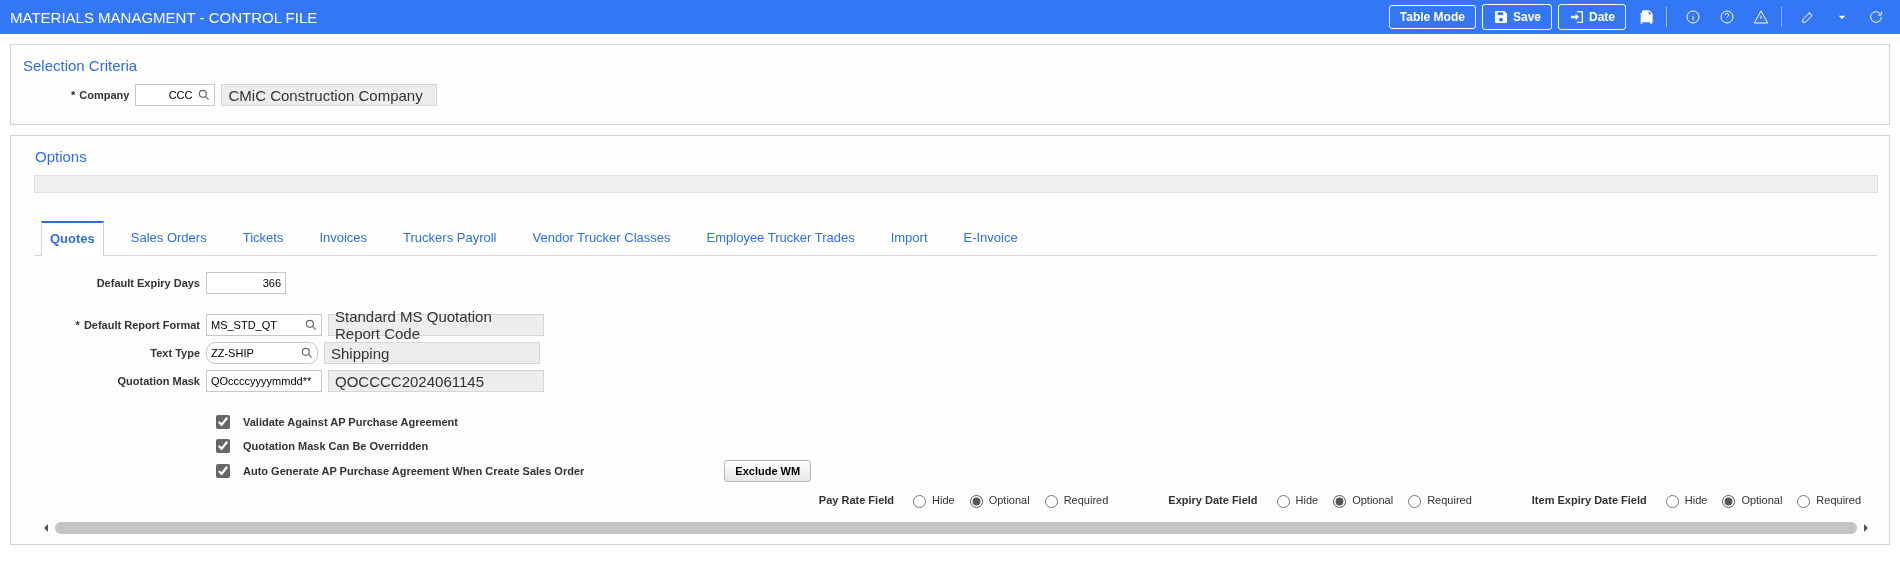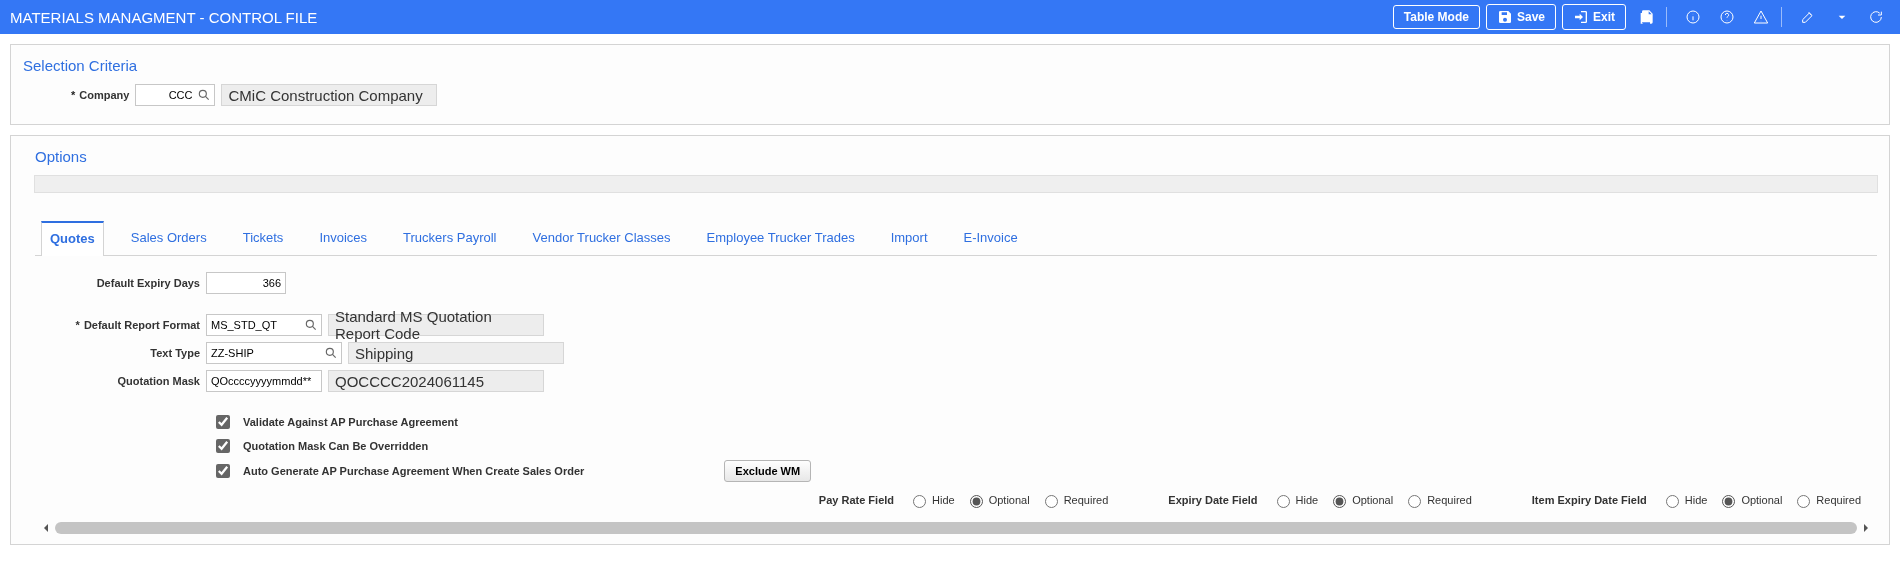--- a/index.html
+++ b/index.html
@@ -142,21 +142,21 @@
     <svg class="header-icon" viewBox="0 0 24 24">
         <path d="M17 3H5a2 2 0 0 0-2 2v14a2 2 0 0 0 2 2h14a2 2 0 0 0 2-2V7l-4-4zM7 5h8v4H7V5zm5 14a3 3 0 1 1 0-6 3 3 0 0 1 0 6z"></path>
       </svg>
     <span>Save</span>
   </button>
 
   <button class="header-btn">
     <svg class="header-icon" viewBox="0 0 24 24">
         <path d="M10 17l5-5-5-5v3H3v4h7v3zm9-14H12v2h7v14h-7v2h7a2 2 0 0 0 2-2V5a2 2 0 0 0-2-2z"></path>
       </svg>
-    <span>Exit</span>
+    <span>Date</span>
   </button>
 
   <button class="header-btn plain">
     <svg class="header-icon" viewBox="0 0 24 24">
         <path d="M8 2h9l5 5v13a2 2 0 0 1-2 2H8a2 2 0 0 1-2-2V4a2 2 0 0 1 2-2zm8 1.5V8h4.5L16 3.5zM4 6v16h14v-2H6V6H4z"></path>
       </svg>
   </button>
 
   <div class="header-sep"></div>
 
@@ -251,21 +251,21 @@
             <circle cx="10" cy="10" r="6"></circle>
             <line x1="20" y1="20" x2="14.5" y2="14.5"></line>
           </svg>
       </span>
       <span class="text-display" style="width:216px;margin-left:6px">Standard MS Quotation Report Code</span>
     </div>
 
     <div class="form-row">
       <div class="form-label">Text Type</div>
       <span class="lookup-wrap">
-        <input type="text" class="text-input" style="width: 136px;" value="ZZ-SHIP">
+        <input type="text" class="text-input" style="width: 112px; border-radius: 9px;" value="ZZ-SHIP">
         <svg class="lookup-icon" viewBox="0 0 24 24">
             <circle cx="10" cy="10" r="6"></circle>
             <line x1="20" y1="20" x2="14.5" y2="14.5"></line>
           </svg>
       </span>
       <span class="text-display" style="width:216px;margin-left:6px">Shipping</span>
     </div>
 
     <div class="form-row">
       <div class="form-label">Quotation Mask</div>

